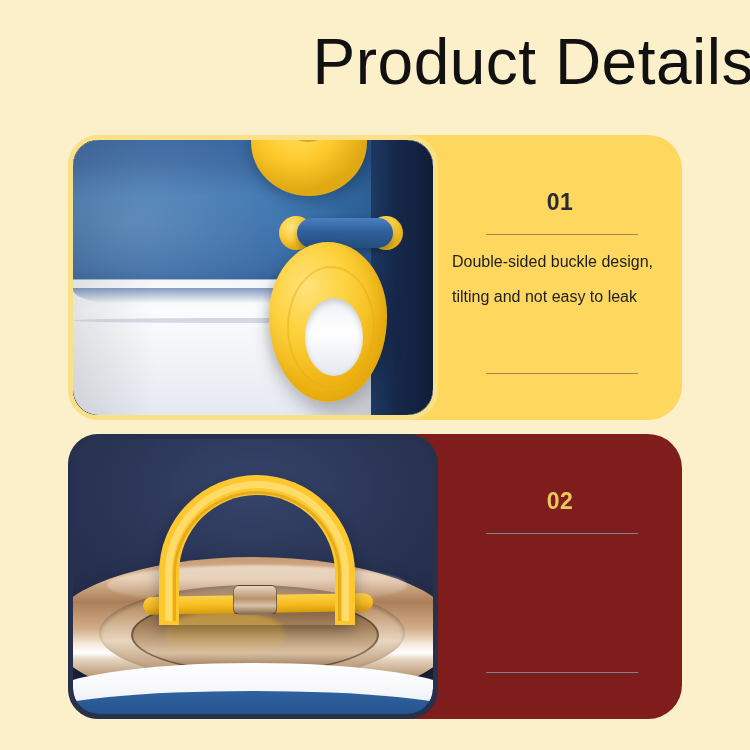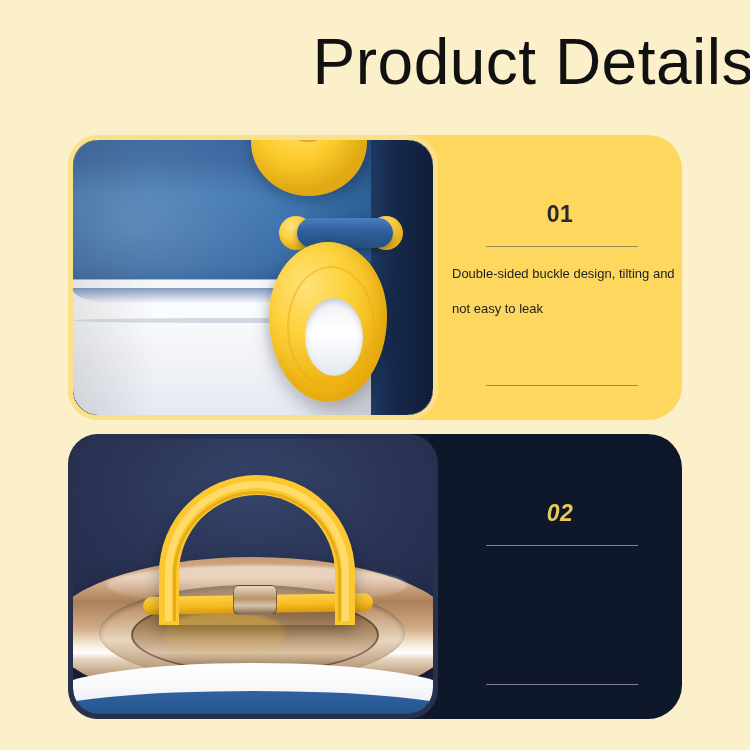--- a/index.html
+++ b/index.html
@@ -44,22 +44,21 @@
     width: 614px;
     height: 285px;
     border-radius: 34px;
   }
   .card-1 {
     top: 135px;
     background: #fdd75e;
   }
   .card-2 {
     top: 434px;
-    background: #0f172a;
-    font-style: italic;
+    background: #7f1d1d;
   }
 
   
   .photo-frame {
     position: absolute;
     left: 0;
     top: 0;
     width: 370px;
     height: 285px;
     border-radius: 30px;
@@ -334,21 +333,21 @@
     height: 44px;
     background: linear-gradient(180deg, rgba(253,200,47,0.45) 0%, rgba(253,200,47,0) 100%);
     border-radius: 50% 50% 40% 40%;
     filter: blur(2px);
   }
 
   
   .text-panel {
     position: absolute;
     left: 370px;
-    top: 12px;
+    top: 0;
     width: 244px;
     height: 259px;
     box-sizing: border-box;
     padding: 0 16px 0 14px;
   }
   .feature-number {
     position: absolute;
     left: 0;
     top: 54px;
     width: 244px;
@@ -369,21 +368,21 @@
   .divider-top { top: 99px; }
   .divider-bottom { top: 238px; }
   .card-1 .divider { background: #9a8b52; }
   .card-2 .divider { background: #7d8295; }
 
   .feature-text {
     position: absolute;
     left: 14px;
     top: 109px;
     width: 224px;
-    font-size: 13px;
+    font-size: 16px;
     line-height: 35px;
     font-weight: 400;
   }
   .card-1 .feature-text { color: #1e1e23; }
   .card-2 .feature-text { color: #e9c95d; }
 </style>
 </head>
 <body>
 
 <div class="page">

